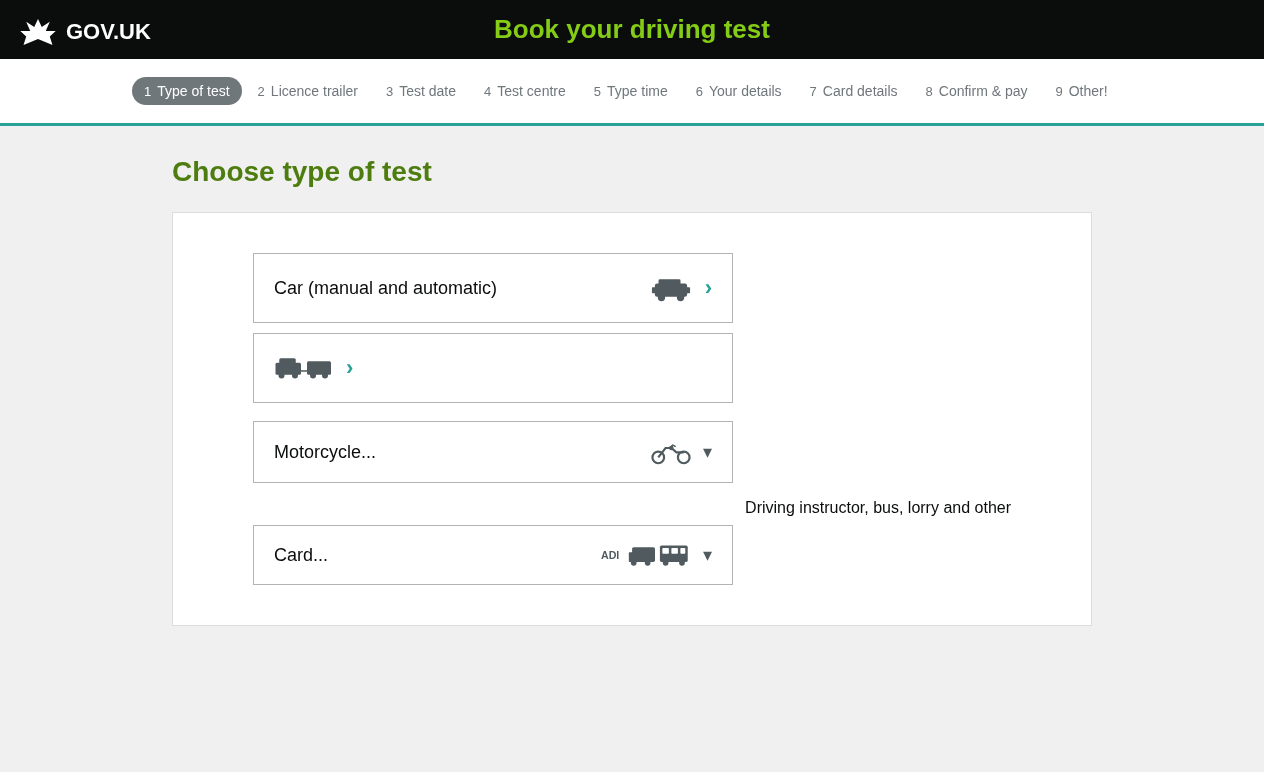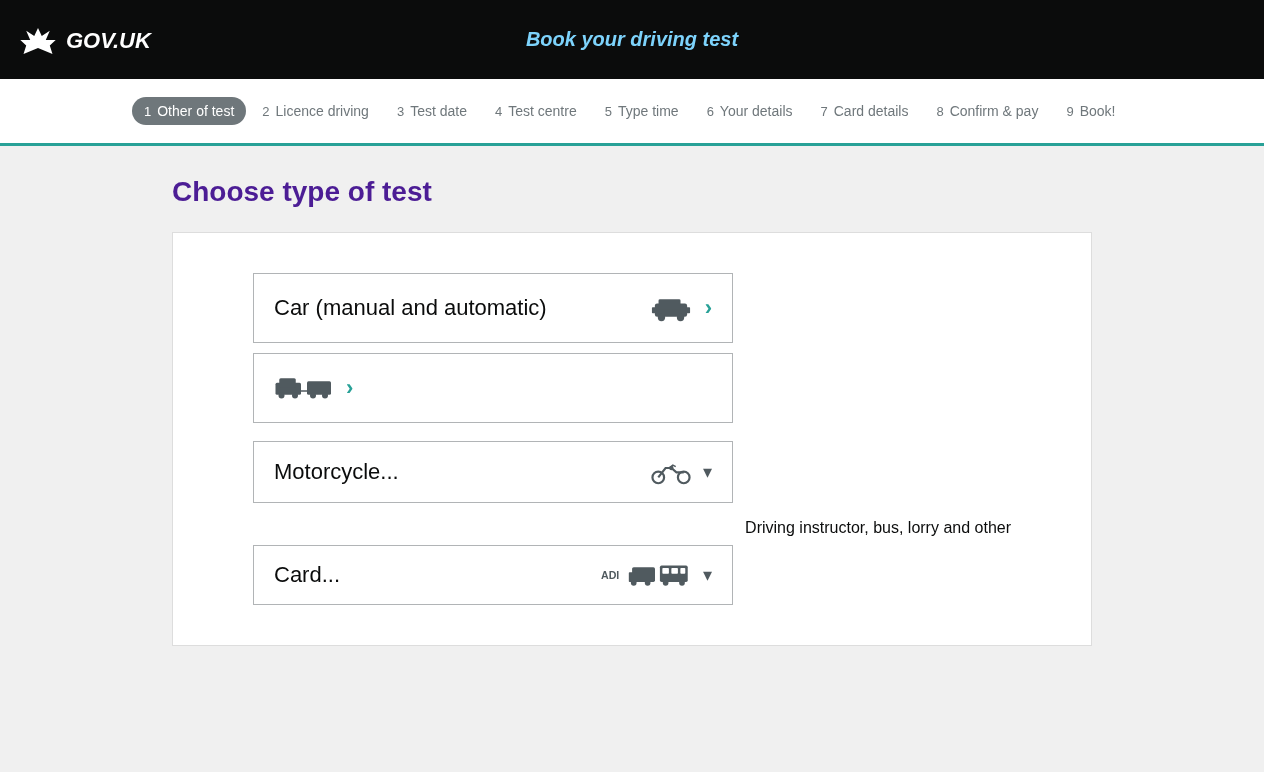--- a/index.html
+++ b/index.html
@@ -3,44 +3,43 @@
   <meta charset="utf-8">
   <style>
     * { box-sizing: border-box; margin: 0; padding: 0; }
     body { font-family: Arial, Helvetica, sans-serif; background: #f0f0f0; font-size: 16px; }
 
     
     .header {
       background: #0b0c0c;
       color: white;
       display: flex;
-      align-items: flex-start;
+      align-items: flex-end;
       justify-content: center;
-      padding: 28px 20px;
+      padding: 14px 20px;
       position: relative;
-      font-style: italic;
     }
     .header-logo {
       position: absolute;
       left: 20px;
       display: flex;
       align-items: center;
       gap: 10px;
       color: white;
       text-decoration: none;
     }
     .header-logo-text {
       font-size: 22px;
       font-weight: bold;
       color: white;
     }
     .header-title {
-      font-size: 20px;
+      font-size: 26px;
       font-weight: bold;
-      color: #7dd3fc;
+      color: #84cc16;
     }
 
     
     .progress-container {
       background: white;
       border-bottom: 3px solid #28a197;
       padding: 0 20px;
     }
     .progress-steps {
       display: flex;
@@ -75,21 +74,21 @@
 
     
     .main-content {
       max-width: 960px;
       margin: 30px auto;
       padding: 0 20px;
     }
     .page-title {
       font-size: 28px;
       font-weight: bold;
-      color: #4c1d95;
+      color: #4d7c0f;
       margin-bottom: 24px;
     }
 
     
     .card-area {
       background: white;
       padding: 40px 80px;
       border: 1px solid #ddd;
     }
 
@@ -115,21 +114,21 @@
       margin-bottom: 10px;
     }
 
     .option-left {
       display: flex;
       align-items: center;
       gap: 0;
       flex: 1;
     }
     .option-label {
-      font-size: 22px;
+      font-size: 18px;
       color: #0b0c0c;
     }
     .option-right {
       display: flex;
       align-items: center;
       gap: 12px;
     }
     .chevron-right {
       color: #28a197;
       font-size: 22px;
@@ -211,25 +210,25 @@
     </svg>
     <span class="header-logo-text">GOV.UK</span>
   </div>
   <h1 class="header-title">Book your driving test</h1>
 </header>
 
 <nav class="progress-container">
   <div class="progress-steps">
     <div class="step active">
       <span class="step-number">1</span>
-      <span class="step-label">Other of test</span>
+      <span class="step-label">Type of test</span>
     </div>
     <div class="step">
       <span class="step-number">2</span>
-      <span class="step-label">Licence driving</span>
+      <span class="step-label">Licence trailer</span>
     </div>
     <div class="step">
       <span class="step-number">3</span>
       <span class="step-label">Test date</span>
     </div>
     <div class="step">
       <span class="step-number">4</span>
       <span class="step-label">Test centre</span>
     </div>
     <div class="step">
@@ -243,21 +242,21 @@
     <div class="step">
       <span class="step-number">7</span>
       <span class="step-label">Card details</span>
     </div>
     <div class="step">
       <span class="step-number">8</span>
       <span class="step-label">Confirm &amp; pay</span>
     </div>
     <div class="step">
       <span class="step-number">9</span>
-      <span class="step-label">Book!</span>
+      <span class="step-label">Other!</span>
     </div>
   </div>
 </nav>
 
 <main class="main-content">
   <h2 class="page-title">Choose type of test</h2>
 
   <div class="card-area">
     <div class="test-options">
 

